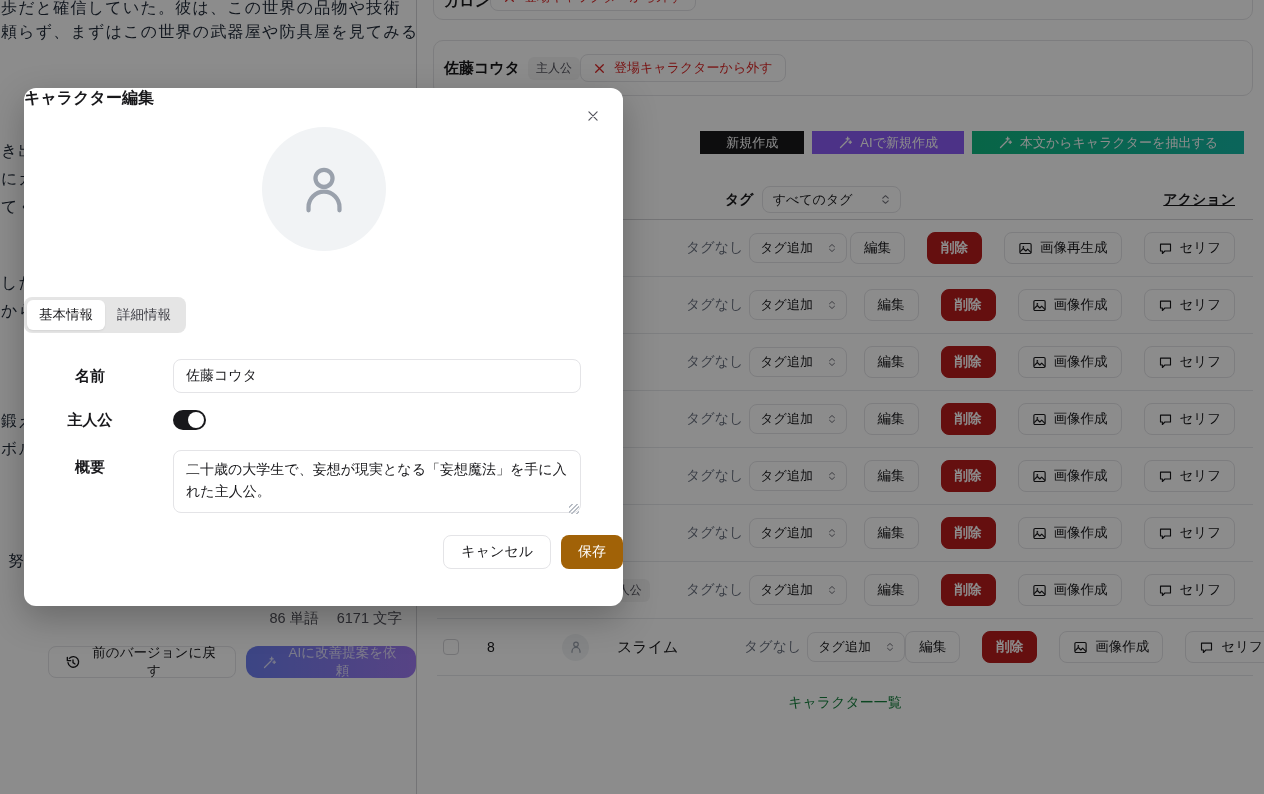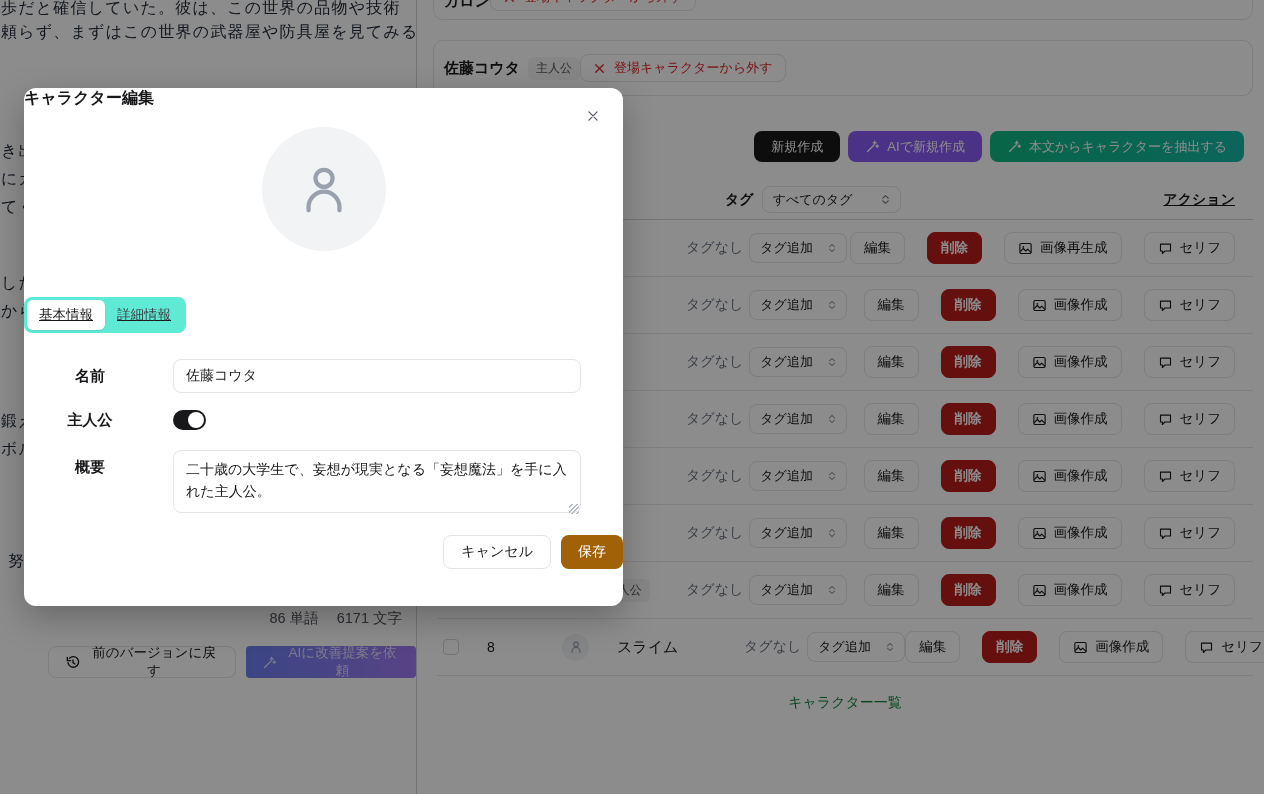--- a/index.html
+++ b/index.html
@@ -13,37 +13,37 @@
   .editor { position:relative; width:417px; height:100%; border-right:1px solid #d4d4d8; }
   .para-line { position:absolute; left:1px; white-space:nowrap; font-size:16px;
     letter-spacing:1.2px; color:#1f2937; }
   .frag { position:absolute; left:1px; font-size:16px; letter-spacing:1px; color:#1f2937; white-space:nowrap; }
   .wordcount { position:absolute; top:609px; right:14px; font-size:14.5px; color:#52525b;
     display:flex; gap:18px; }
   .editor-actions { position:absolute; top:646px; left:48px; display:flex; gap:10px; }
   .btn-revert { display:flex; align-items:center; gap:8px; height:32px; padding:0 16px;
     border:1px solid #e4e4e7; border-radius:8px; background:#fff; font-size:13.5px; color:#18181b; cursor:pointer; }
   .btn-ai-suggest { display:flex; align-items:center; gap:8px; height:32px; padding:0 16px;
-    border:none; border-radius:4px; background:linear-gradient(90deg,#6d7ff0,#9f7bf2);
+    border:none; border-radius:12px; background:linear-gradient(90deg,#6d7ff0,#9f7bf2);
     font-size:13.5px; color:rgba(255,255,255,.75); cursor:pointer; }
 
   
   .charpanel { position:relative; width:847px; height:100%; }
   .pcard { position:absolute; left:16px; width:820px; background:#fff; border:1px solid #e4e4e7;
     border-radius:10px; display:flex; align-items:flex-end; padding:0 12px 8px 10px; }
   .pcard .name { font-size:15px; font-weight:600; }
   .badge { font-size:12px; color:#52525b; background:#f4f4f5; border-radius:6px; padding:3px 8px; margin-left:8px; }
   .btn-remove { display:flex; align-items:center; gap:8px; height:28px; padding:0 12px;
     border:1px solid #e4e4e7; border-radius:8px; background:#fff; color:#dc2626; font-size:13px; cursor:pointer; }
   .card1 { top:-44px; height:64px; }
   .card2 { top:40px; height:56px; }
 
   .toolbar { position:absolute; top:131px; right:20px; display:flex; gap:8px; }
-  .tb-btn { display:flex; align-items:center; gap:7px; height:31px; padding:0 17px; border:none;
-    border-radius:8px; font-size:13px; color:#fff; cursor:pointer; white-space:nowrap; }
+  .tb-btn { display:flex; align-items:center; gap:7px; height:23px; padding:0 26px; border:none;
+    border-radius:0; font-size:13px; color:#fff; cursor:pointer; white-space:nowrap; }
   .tb-black { background:#18181b; }
   .tb-purple { background:#8b5cf6; }
   .tb-green { background:linear-gradient(90deg,#10b981,#14b8a6); }
 
   .ctable { position:absolute; top:186px; left:20px; width:816px; }
   .thead { display:flex; align-items:center; height:34px; padding:0 18px 6px 288px;
     border-bottom:1px solid #d4d4d8; }
   .thead .tlabel { font-size:14px; font-weight:700; margin-right:8px; }
   .filter-select { display:flex; align-items:center; justify-content:space-between; width:139px; height:27px;
     padding:0 8px 0 10px; border:1px solid #e4e4e7; border-radius:8px; background:#fff; font-size:13px; cursor:pointer; }
@@ -71,21 +71,21 @@
 
   
   .overlay { position:absolute; inset:0; background:rgba(0,0,0,.45); z-index:20; }
   .modal { position:absolute; left:24px; top:88px; width:599px; height:518px; background:#fff;
     border-radius:12px; box-shadow:0 12px 34px rgba(0,0,0,.25); z-index:30; }
   .modal-title { font-size:16px; font-weight:700; }
   .modal-close { position:absolute; top:16px; right:18px; width:24px; height:24px; border:none; background:none;
     cursor:pointer; display:flex; align-items:center; justify-content:center; }
   .avatar-lg { width:124px; height:124px; border-radius:50%; background:#f1f3f5; margin:18px auto 0;
     display:flex; align-items:center; justify-content:center; }
-  .tabs { display:inline-flex; background:#5eead4; border-radius:8px; padding:3px; margin-top:46px;text-decoration:underline; }
+  .tabs { display:inline-flex; background:#e5e5e5; border-radius:8px; padding:3px; margin-top:46px; }
   .tab { padding:6px 12px; font-size:13.5px; border-radius:6px; border:none; background:none; color:#3f3f46; cursor:pointer; }
   .tab.active { background:#fff; box-shadow:0 1px 2px rgba(0,0,0,.08); color:#18181b; }
   .form { margin-top:26px; }
   .frow { display:flex; margin-bottom:17px; }
   .flabel { width:149px; text-align:center; padding-right:17px; font-size:15px; font-weight:600;
     color:#18181b; padding-top:8px; flex:none; }
   .frow-toggle .flabel { padding-top:1px; }
   .fctrl { width:408px; }
   .input { width:408px; height:34px; border:1px solid #e4e4e7; border-radius:8px; padding:0 12px;
     font-size:14px; color:#18181b; font-family:inherit; outline:none; }

